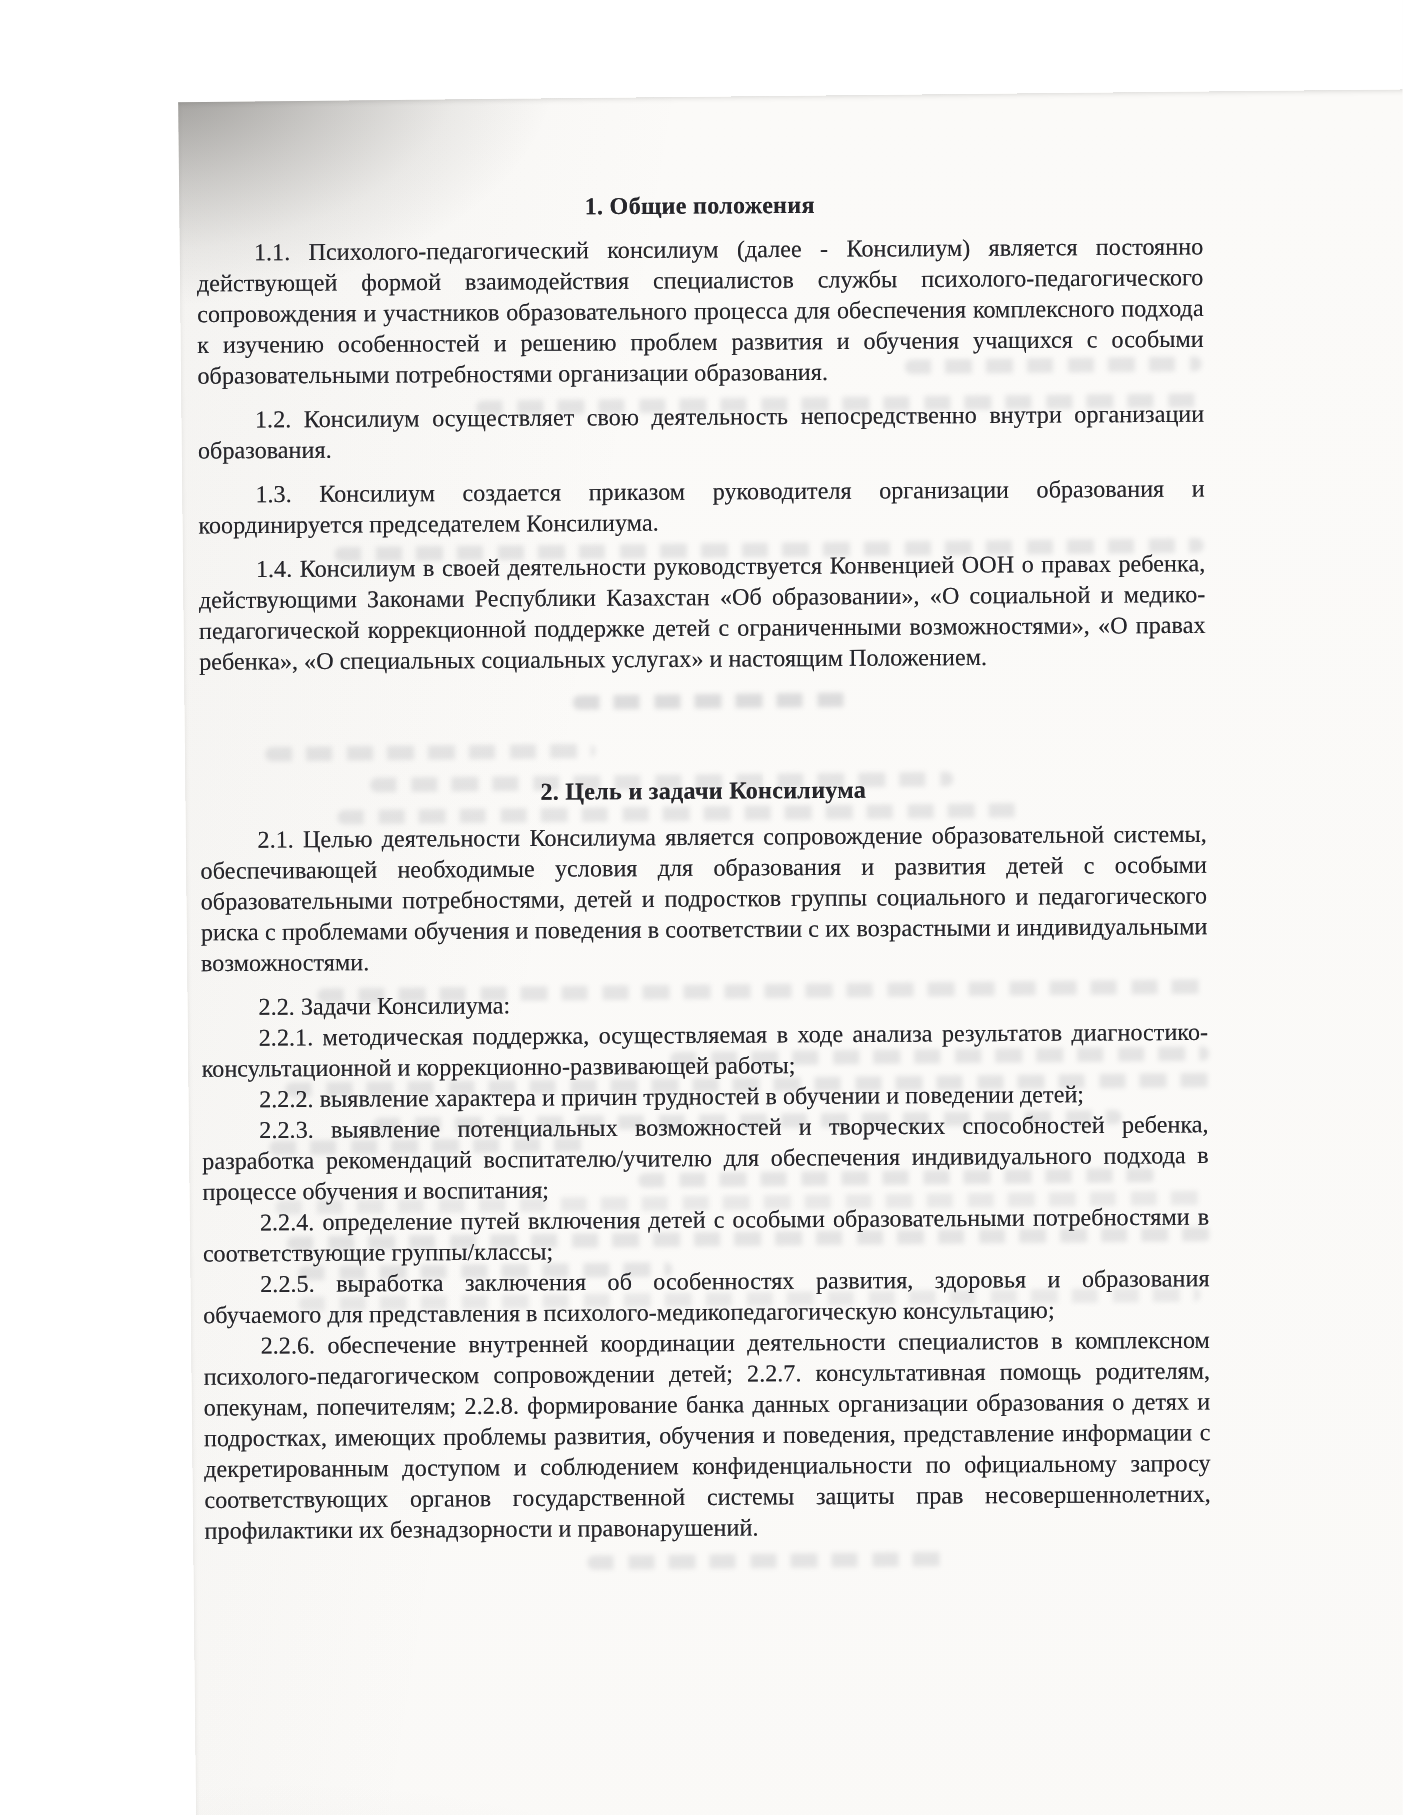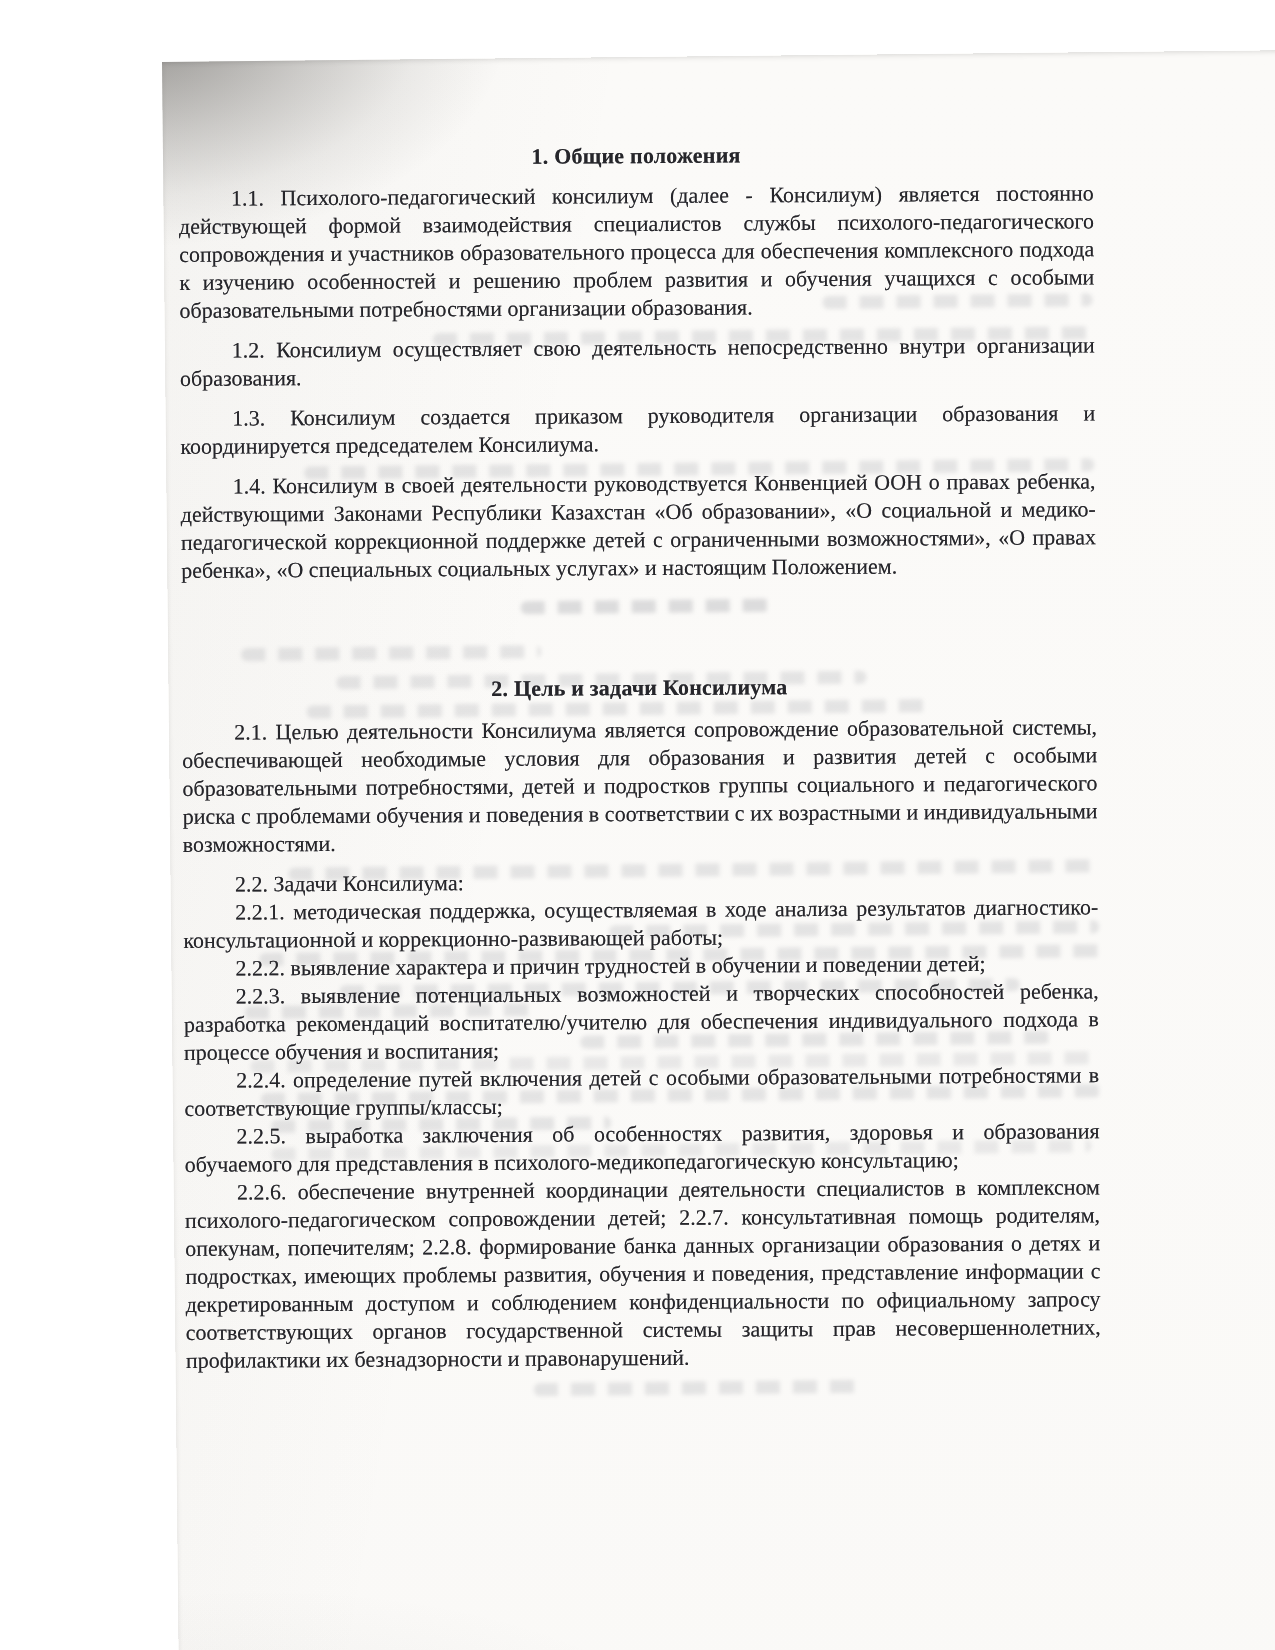--- a/index.html
+++ b/index.html
@@ -8,20 +8,21 @@
     background: #ffffff;
     width: 1275px;
     height: 1650px;
     overflow: hidden;
   }
   .page {
     position: relative;
     width: 1275px;
     height: 1360px;
     background: #ffffff;
+    margin-top: 31px;
   }
   
   .paper {
     position: absolute;
     left: 162px;
     top: 62px;
     width: 1250px;
     height: 1750px;
     transform: rotate(-0.6deg);
     transform-origin: 0 0;

